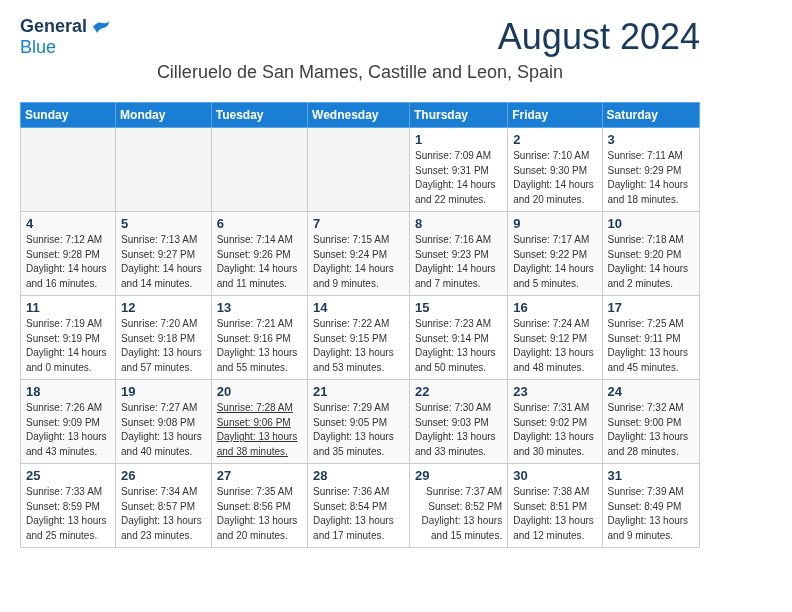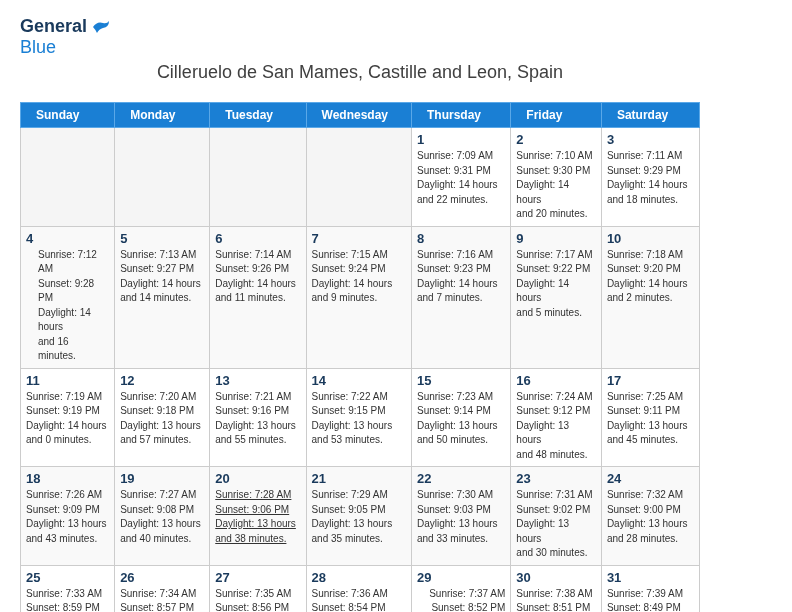--- a/index.html
+++ b/index.html
@@ -5,21 +5,21 @@
     * { box-sizing: border-box; margin: 0; padding: 0; }
     body { font-family: Arial, sans-serif; background: #fff; width: 792px; min-height: 612px; }
     .page { width: 720px; padding: 16px 20px; }
     .header { display: flex; align-items: flex-start; justify-content: space-between; margin-bottom: 4px; }
     .logo { display: flex; flex-direction: column; align-items: flex-start; }
     .logo-row { display: flex; align-items: center; gap: 2px; }
     .title-block { text-align: right; }
     .month-title { font-size: 36px; color: #1a3a5c; font-weight: 300; }
     .location { font-size: 18px; color: #404040; text-align: center; margin-bottom: 19px; }
     .calendar { width: 100%; border-collapse: collapse; }
-    .calendar th { background: #1a7fd4; color: #fff; font-size: 12px; padding: 5px 15px; text-align: left; border: 1px solid #5aa8e8; font-weight: bold; }
+    .calendar th { background: #1a7fd4; color: #fff; font-size: 12px; padding: 5px 4px; text-align: left; border: 1px solid #5aa8e8; font-weight: bold; }
     .calendar td { border: 1px solid #ccc; vertical-align: top; padding: 4px 5px; font-size: 10px; color: #333; background: #fff; min-height: 80px; width: 113px; }
     .calendar td.empty { background: #f5f5f5; }
     .calendar tr:nth-child(even) td:not(.empty) { background: #f9f9f9; }
     .day-num { font-size: 13px; font-weight: bold; color: #1a3a5c; display: block; margin-bottom: 2px; }
     .day-info { font-size: 10px; line-height: 1.45; color: #333; }
     .logo-svg { display: inline-block; vertical-align: middle; }
   </style>
 </head>
 <body>
 
@@ -29,20 +29,23 @@
       <div class="logo-row">
         <span style="font-size:18px;font-weight:bold;color:#1a3a5c;">General</span>
         <svg class="logo-svg" width="22" height="16" viewBox="0 0 22 16">
           <path d="M4,8 Q8,2 14,4 Q18,5 20,2 Q20,8 14,9 Q10,10 8,14 Q6,10 4,8Z" fill="#1a7fd4"></path>
         </svg>
       </div>
       <div>
         <span style="font-size:18px;font-weight:normal;color:#1a7fd4;">Blue</span>
       </div>
     </div>
+    <div class="title-block">
+      <div class="month-title">August 2024</div>
+    </div>
   </div>
   <div class="location">Cilleruelo de San Mames, Castille and Leon, Spain</div>
 
   <table class="calendar">
     <thead>
       <tr>
       <th>Sunday</th>
           <th>Monday</th>
           <th>Tuesday</th>
           <th>Wednesday</th>
@@ -75,21 +78,21 @@
             <span class="day-num">3</span>
             <div class="day-info" style="white-space: pre-line;">Sunrise: 7:11 AM
 Sunset: 9:29 PM
 Daylight: 14 hours
 and 18 minutes.</div>
           </td>
         </tr>
         <tr>
           <td>
             <span class="day-num">4</span>
-            <div class="day-info" style="white-space: pre-line; margin-left: 12px;">Sunrise: 7:12 AM
+            <div class="day-info" style="white-space: pre-line;">Sunrise: 7:12 AM
 Sunset: 9:28 PM
 Daylight: 14 hours
 and 16 minutes.</div>
           </td>
           <td>
             <span class="day-num">5</span>
             <div class="day-info" style="white-space: pre-line;">Sunrise: 7:13 AM
 Sunset: 9:27 PM
 Daylight: 14 hours
 and 14 minutes.</div>

